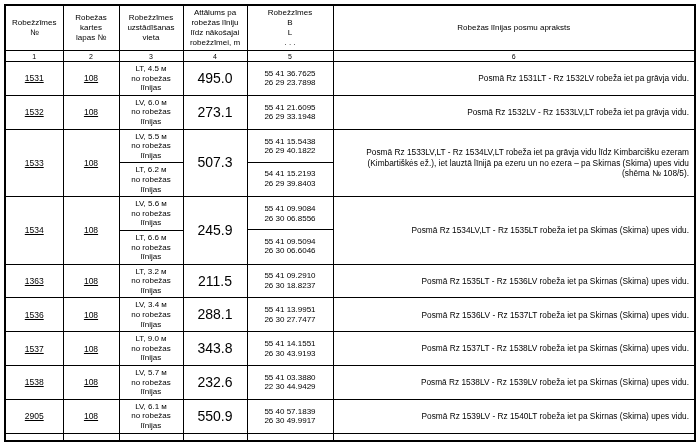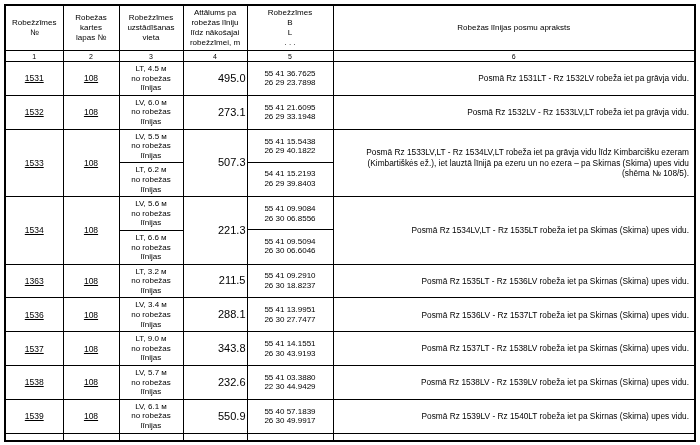--- a/index.html
+++ b/index.html
@@ -32,21 +32,21 @@
   }
   thead tr.colnum-row th {
     height: 11px;
     font-weight: normal;
     font-size: 7px;
     line-height: 1;
     padding: 1px;
   }
   td { font-size: 8px; line-height: 1.2; padding: 2px 1px; }
   td.c-num  { font-size: 8.5px; text-decoration: underline; }
-  td.c-dist { font-size: 11px; text-align: right; }
+  td.c-dist { font-size: 14px; }
   td.c-desc {
     text-align: right;
     white-space: normal;
     font-size: 8.3px;
     line-height: 1.25;
     padding: 2px 5px;
   }
   td.c-split { padding: 0; }
   .sub {
     display: flex; align-items: center; justify-content: center;
@@ -140,21 +140,21 @@
           <td class="c-desc">Posmā Rz 1533LV,LT - Rz 1534LV,LT robeža iet pa grāvja vidu līdz Kimbarcišku ezeram (Kimbartiškės ež.), iet lauztā līnijā pa ezeru un no ezera – pa Skirnas (Skima) upes vidu (shēma № 108/5).</td>
         </tr>
         <tr>
           <td class="c-num">1534</td>
           <td class="c-num">108</td>
           <td class="c-split"><div class="sub multi divided">LV, 5.6 м
 no robežas
 līnijas</div><div class="sub multi">LT, 6.6 м
 no robežas
 līnijas</div></td>
-          <td class="c-dist">221.3</td>
+          <td class="c-dist">245.9</td>
           <td class="c-split"><div class="sub multi divided">55 41 09.9084
 26 30 06.8556</div><div class="sub multi">55 41 09.5094
 26 30 06.6046</div></td>
           <td class="c-desc">Posmā Rz 1534LV,LT - Rz 1535LT robeža iet pa Skimas (Skirna) upes vidu.</td>
         </tr>
         <tr>
           <td class="c-num">1363</td>
           <td class="c-num">108</td>
           <td class="c-split"><div class="sub">LT, 3.2 м
 no robežas
@@ -191,21 +191,21 @@
           <td class="c-num">108</td>
           <td class="c-split"><div class="sub">LV, 5.7 м
 no robežas
 līnijas</div></td>
           <td class="c-dist">232.6</td>
           <td class="c-split"><div class="sub">55 41 03.3880
 22 30 44.9429</div></td>
           <td class="c-desc">Posmā Rz 1538LV - Rz 1539LV robeža iet pa Skirnas (Skirna) upes vidu.</td>
         </tr>
         <tr>
-          <td class="c-num">1539</td>
+          <td class="c-num">2905</td>
           <td class="c-num">108</td>
           <td class="c-split"><div class="sub">LV, 6.1 м
 no robežas
 līnijas</div></td>
           <td class="c-dist">550.9</td>
           <td class="c-split"><div class="sub">55 40 57.1839
 26 30 49.9917</div></td>
           <td class="c-desc">Posmā Rz 1539LV - Rz 1540LT robeža iet pa Skirnas (Skirna) upes vidu.</td>
         </tr>
         <tr class="empty-row">

